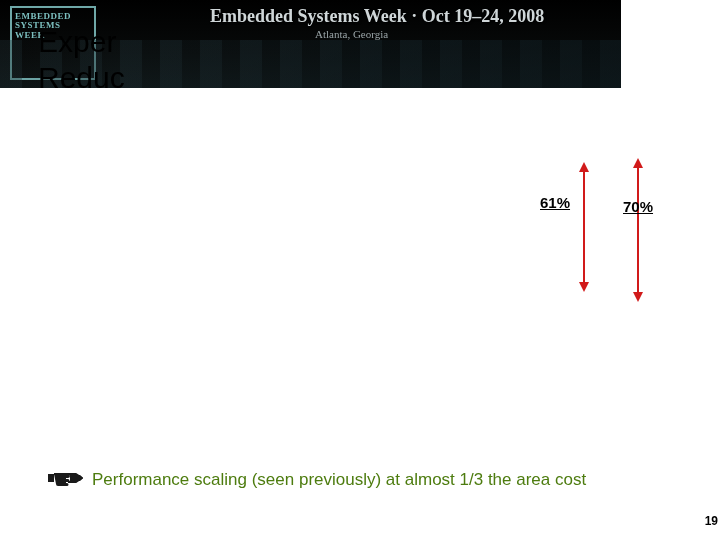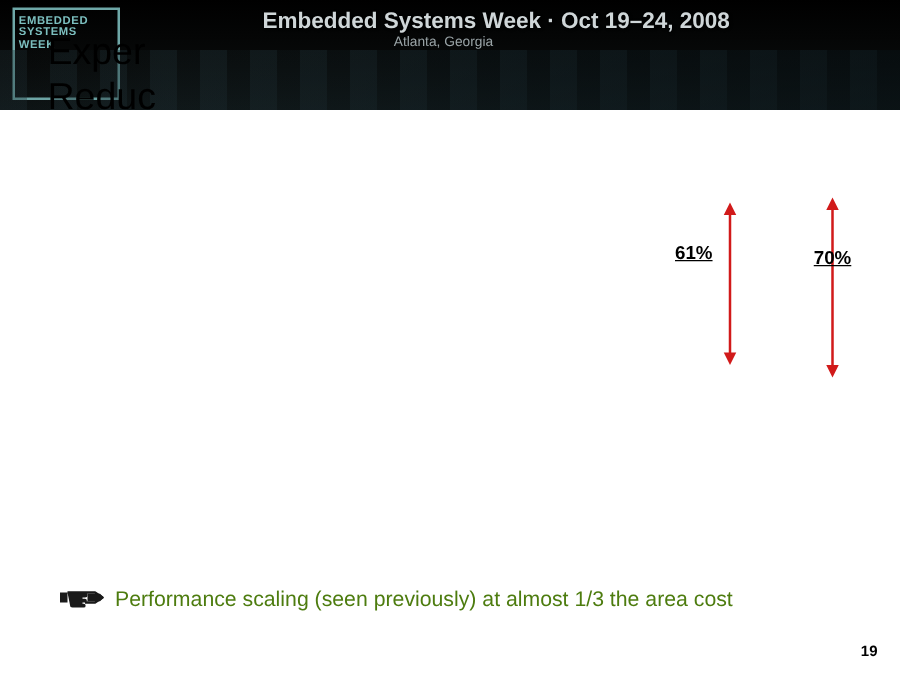--- a/index.html
+++ b/index.html
@@ -1,38 +1,38 @@
 <!DOCTYPE html>
 <html><head>
 <meta charset="utf-8">
 <style>
   * { margin: 0; padding: 0; box-sizing: border-box; }
   html, body { width: 720px; height: 540px; overflow: hidden; font-family: Arial, Helvetica, sans-serif; background: #fff; }
   .slide { position: relative; width: 720px; height: 540px; background: #fff; }
-  .banner { position: absolute; top: 0; left: 0; width: 720px; height: 88px; background: linear-gradient(180deg,#000 0%,#080a0a 60%,#0d1314 100%); overflow: hidden; }
+  .banner { position: absolute; top: 0; left: 0; width: 621px; height: 88px; background: linear-gradient(180deg,#000 0%,#080a0a 60%,#0d1314 100%); overflow: hidden; font-family: Liberation Serif, serif; }
   .banner-logo { position: absolute; left: 10px; top: 6px; width: 86px; height: 74px; border: 2px solid #6fa8a8; display: flex; flex-direction: column; justify-content: flex-start; padding: 4px 3px 2px 3px; }
   .banner-logo-text { color: #7cbfbf; font-size: 9px; font-weight: 700; letter-spacing: 0.5px; line-height: 1.05; }
   .banner-title { position: absolute; top: 6px; left: 210px; color: #cfd6d8; font-size: 18px; font-weight: 700; text-shadow: 1px 1px 2px #000; }
   .banner-sub { position: absolute; top: 28px; left: 315px; color: #9aa4a7; font-size: 11px; text-align: right; }
   .skyline { position: absolute; left: 0; bottom: 0; width: 100%; height: 48px; background:
     linear-gradient(90deg, rgba(30,40,43,0.0) 0%, rgba(30,50,55,0.15) 20%, rgba(20,35,40,0.25) 40%, rgba(12,25,30,0.35) 60%, rgba(8,18,22,0.5) 100%),
     repeating-linear-gradient(90deg, rgba(30,45,50,0.35) 0 22px, rgba(8,15,18,0.0) 22px 40px);
   }
   .title-block { position: absolute; left: 38px; top: 24px; }
   .title-text { font-size: 30px; font-weight: 400; color: #000; line-height: 1.2; }
   .arrow-group { position: absolute; }
   .arrow-line { position: absolute; width: 2px; background: #d11a1a; left: 50%; transform: translateX(-50%); }
   .arrow-up, .arrow-down { position: absolute; left: 50%; transform: translateX(-50%); width: 0; height: 0; border-left: 5px solid transparent; border-right: 5px solid transparent; }
   .arrow-up { border-bottom: 10px solid #d11a1a; }
   .arrow-down { border-top: 10px solid #d11a1a; }
   .arrow-label { position: absolute; font-size: 15px; font-weight: 700; color: #000; white-space: nowrap; text-decoration: underline; }
   .hand-icon { position: absolute; left: 48px; bottom: 52px; width: 36px; height: 20px; }
   .hand-icon svg { width: 100%; height: 100%; }
   .bottom-caption { position: absolute; left: 92px; bottom: 50px; font-size: 17px; color: #4d7c0f; }
-  .page-number { position: absolute; right: 18px; bottom: 12px; font-size: 12px; font-weight: 700; color: #000; }
+  .page-number { position: absolute; right: 2px; bottom: 12px; font-size: 12px; font-weight: 700; color: #000; }
 </style>
 </head>
 <body>
 
 <div class="slide">
 
   <div class="banner">
     <div class="banner-logo">
       <div class="banner-logo-text">EMBEDDED</div>
       <div class="banner-logo-text">SYSTEMS</div>
@@ -48,21 +48,21 @@
     <div class="title-text">Reduc</div>
   </div>
 
   <div class="arrow-group" style="left:574px; top:162px; width:20px; height:130px;">
     <div class="arrow-up" style="top:0;"></div>
     <div class="arrow-line" style="top:8px; height:114px;"></div>
     <div class="arrow-down" style="bottom:0;"></div>
     <div class="arrow-label" style="left:-34px; top:32px;">61%</div>
   </div>
 
-  <div class="arrow-group" style="left:656px; top:158px; width:20px; height:144px;">
+  <div class="arrow-group" style="left:628px; top:158px; width:20px; height:144px;">
     <div class="arrow-up" style="top:0;"></div>
     <div class="arrow-line" style="top:8px; height:128px;"></div>
     <div class="arrow-down" style="bottom:0;"></div>
     <div class="arrow-label" style="left:-5px; top:40px;">70%</div>
   </div>
 
   <div class="hand-icon">
     <svg viewBox="0 0 36 20">
       <rect x="0" y="6" width="6" height="8" fill="#1a1a1a"></rect>
       <path d="M6 6 h14 a2 2 0 0 1 2 2 v0 a2 2 0 0 1 -2 2 h-2 v1 h2 a1.5 1.5 0 0 1 0 3 h-2 v1 h1 a1.5 1.5 0 0 1 0 3 h-9 a2 2 0 0 1 -2 -2 z" fill="#1a1a1a"></path>

